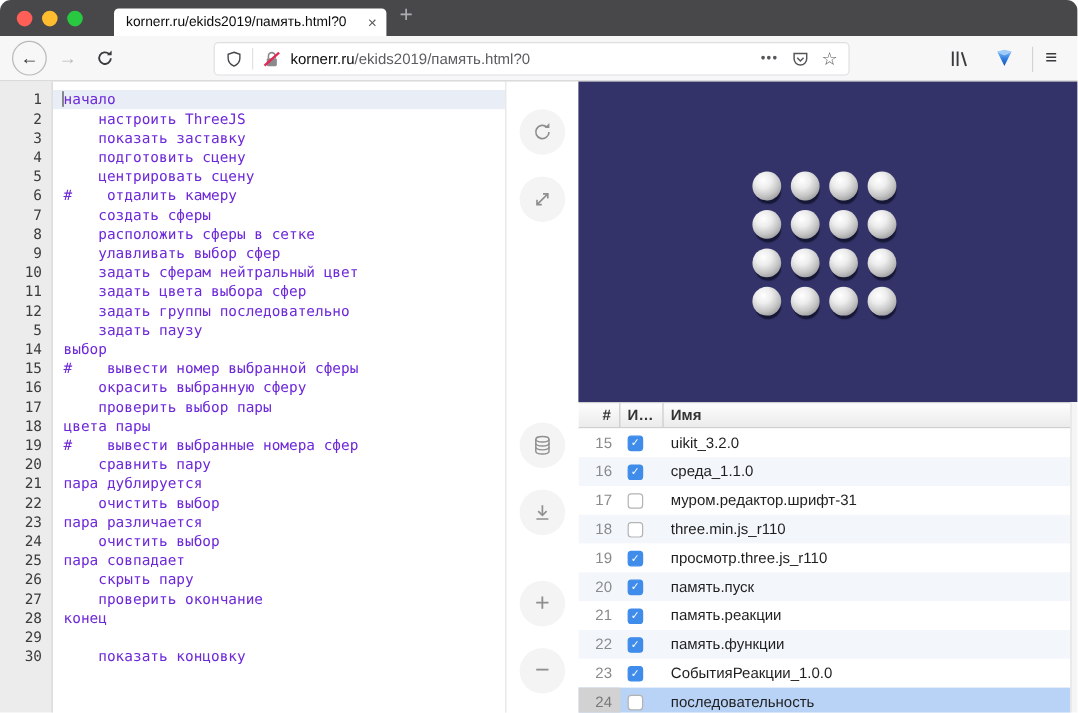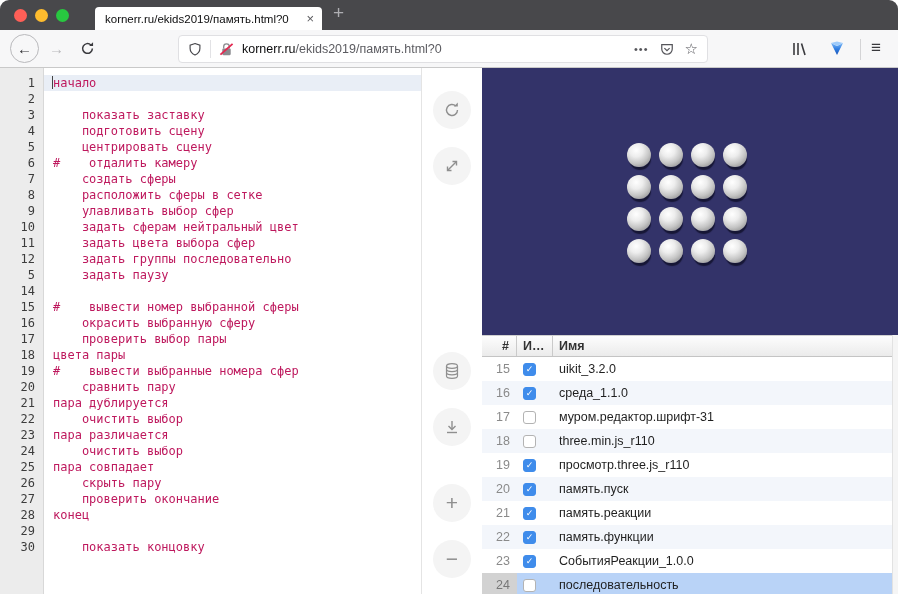--- a/index.html
+++ b/index.html
@@ -45,21 +45,21 @@
   .menu-btn{position:absolute;left:871px;top:8px;font-size:17px;color:#39393d;}
   
   .content{position:absolute;top:68px;left:0;width:898px;height:526px;}
   
   .editor{position:absolute;left:0;top:0;width:421px;height:526px;background:#fff;overflow:hidden;
           font-family:"DejaVu Sans Mono","Liberation Mono",monospace;font-size:12px;}
   .editor::before{content:"";position:absolute;left:0;top:0;bottom:0;width:43px;background:#ececec;border-right:1px solid #d8d8d8;}
   .editor-lines{position:relative;padding-top:7px;}
   .editor-line{display:flex;height:16px;line-height:16px;}
   .gutter-num{flex:0 0 44px;box-sizing:border-box;padding-right:9px;text-align:right;color:#3c3c3c;}
-  .code-text{flex:1;white-space:pre;padding-left:9px;color:#be185d;}
+  .code-text{flex:1;white-space:pre;padding-left:9px;color:#6d28d9;}
   .editor-line.current .code-text{background:var(--current-line);position:relative;}
   .editor-line.current .code-text::before{content:"";position:absolute;left:8px;top:1px;width:1px;height:13px;background:#444;}
   
   .mid-toolbar{position:absolute;left:421px;top:0;width:61px;height:526px;background:#fff;border-left:1px solid #e4e4e4;box-sizing:border-box;}
   .circle-btn{position:absolute;left:11px;width:38px;height:38px;border-radius:50%;background:#f4f4f4;
               display:flex;align-items:center;justify-content:center;color:#8f8f8f;}
   .circle-btn.glyph{font-size:21px;font-weight:300;color:#8f8f8f;}
   
   .canvas{position:absolute;left:482px;top:0;width:416px;height:267px;background:var(--canvas-bg);}
   .sphere{position:absolute;width:24px;height:24px;border-radius:50%;
@@ -169,20 +169,21 @@
   <div class="content">
 
     <div class="editor">
       <div class="editor-lines">
           <div class="editor-line current">
             <span class="gutter-num">1</span>
             <span class="code-text">начало</span>
           </div>
           <div class="editor-line">
             <span class="gutter-num">2</span>
+            <span class="code-text">    настроить ThreeJS</span>
           </div>
           <div class="editor-line">
             <span class="gutter-num">3</span>
             <span class="code-text">    показать заставку</span>
           </div>
           <div class="editor-line">
             <span class="gutter-num">4</span>
             <span class="code-text">    подготовить сцену</span>
           </div>
           <div class="editor-line">
@@ -216,20 +217,21 @@
           <div class="editor-line">
             <span class="gutter-num">12</span>
             <span class="code-text">    задать группы последовательно</span>
           </div>
           <div class="editor-line">
             <span class="gutter-num">5</span>
             <span class="code-text">    задать паузу</span>
           </div>
           <div class="editor-line">
             <span class="gutter-num">14</span>
+            <span class="code-text">выбор</span>
           </div>
           <div class="editor-line">
             <span class="gutter-num">15</span>
             <span class="code-text">#    вывести номер выбранной сферы</span>
           </div>
           <div class="editor-line">
             <span class="gutter-num">16</span>
             <span class="code-text">    окрасить выбранную сферу</span>
           </div>
           <div class="editor-line">

